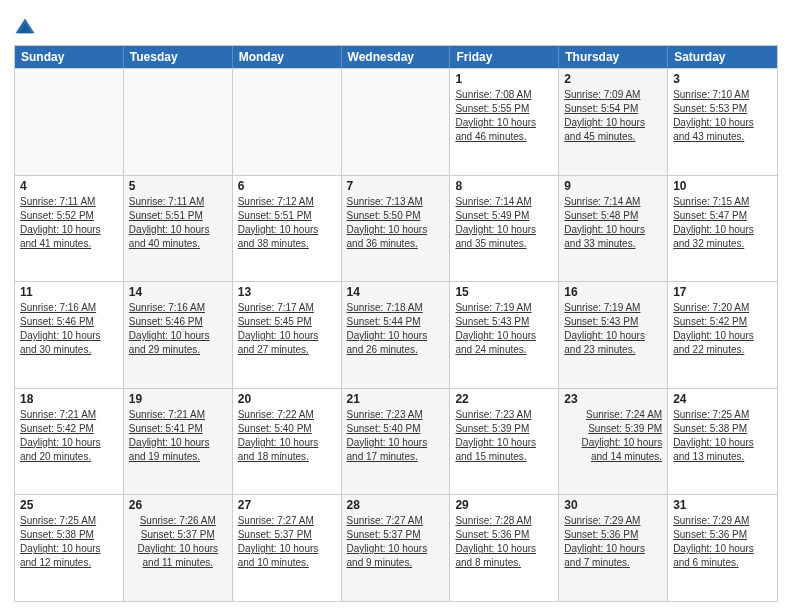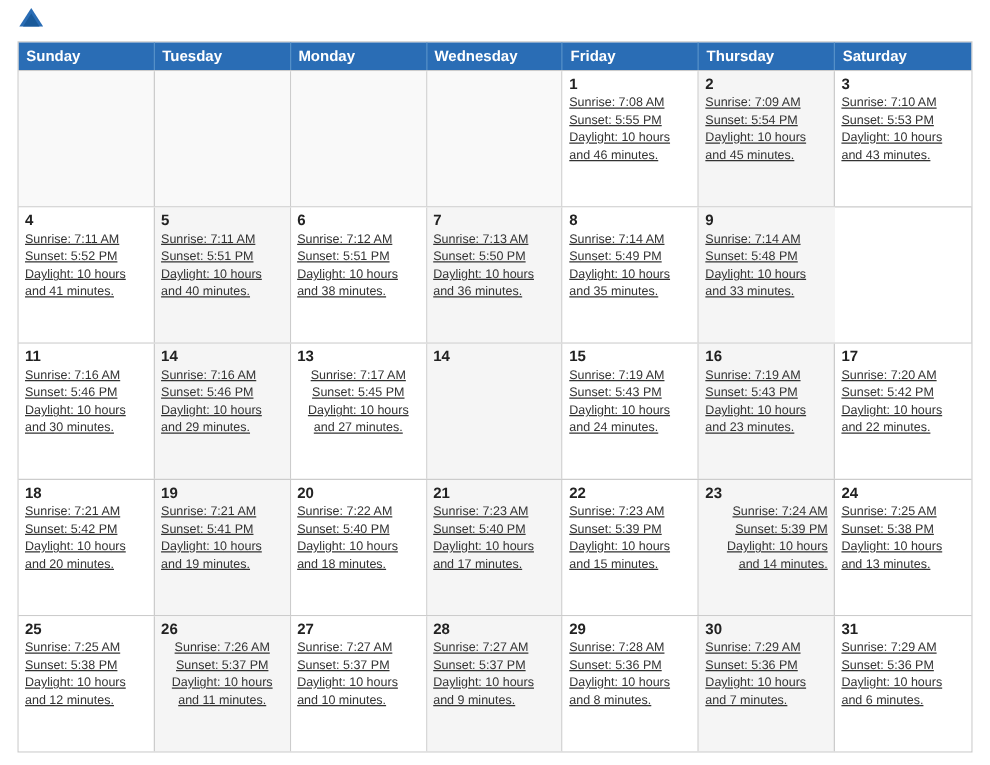--- a/index.html
+++ b/index.html
@@ -6,21 +6,21 @@
     body {
       font-family: Arial, sans-serif;
       background: #fff;
       width: 792px;
       height: 612px;
       overflow: hidden;
     }
     .page {
       width: 792px;
       height: 612px;
-      padding: 5px 14px 10px 14px;
+      padding: 17px 14px 10px 14px;
       display: flex;
       flex-direction: column;
     }
     .header {
       display: flex;
       justify-content: space-between;
       align-items: flex-start;
       margin-bottom: 6px;
     }
     .logo {
@@ -195,42 +195,51 @@
             <div class="day-info" style="white-space: pre-line;">Sunrise: 7:14 AM
 Sunset: 5:49 PM
 Daylight: 10 hours and 35 minutes.</div>
           </div>
           <div class="cal-cell alt">
             <div class="day-num">9</div>
             <div class="day-info" style="white-space: pre-line;">Sunrise: 7:14 AM
 Sunset: 5:48 PM
 Daylight: 10 hours and 33 minutes.</div>
           </div>
+          <div class="cal-cell">
+            <div class="day-num">10</div>
+            <div class="day-info" style="white-space: pre-line;">Sunrise: 7:15 AM
+Sunset: 5:47 PM
+Daylight: 10 hours and 32 minutes.</div>
+          </div>
         </div>
         <div class="cal-row">
           <div class="cal-cell">
             <div class="day-num">11</div>
             <div class="day-info" style="white-space: pre-line;">Sunrise: 7:16 AM
 Sunset: 5:46 PM
 Daylight: 10 hours and 30 minutes.</div>
           </div>
           <div class="cal-cell alt">
             <div class="day-num">14</div>
             <div class="day-info" style="white-space: pre-line;">Sunrise: 7:16 AM
 Sunset: 5:46 PM
 Daylight: 10 hours and 29 minutes.</div>
           </div>
           <div class="cal-cell">
             <div class="day-num">13</div>
-            <div class="day-info" style="white-space: pre-line; text-align: center;">Sunrise: 7:17 AM
+            <div class="day-info" style="white-space: pre-line;">Sunrise: 7:17 AM
 Sunset: 5:45 PM
 Daylight: 10 hours and 27 minutes.</div>
           </div>
           <div class="cal-cell alt">
             <div class="day-num">14</div>
+            <div class="day-info" style="white-space: pre-line;">Sunrise: 7:18 AM
+Sunset: 5:44 PM
+Daylight: 10 hours and 26 minutes.</div>
           </div>
           <div class="cal-cell">
             <div class="day-num">15</div>
             <div class="day-info" style="white-space: pre-line;">Sunrise: 7:19 AM
 Sunset: 5:43 PM
 Daylight: 10 hours and 24 minutes.</div>
           </div>
           <div class="cal-cell alt">
             <div class="day-num">16</div>
             <div class="day-info" style="white-space: pre-line;">Sunrise: 7:19 AM

